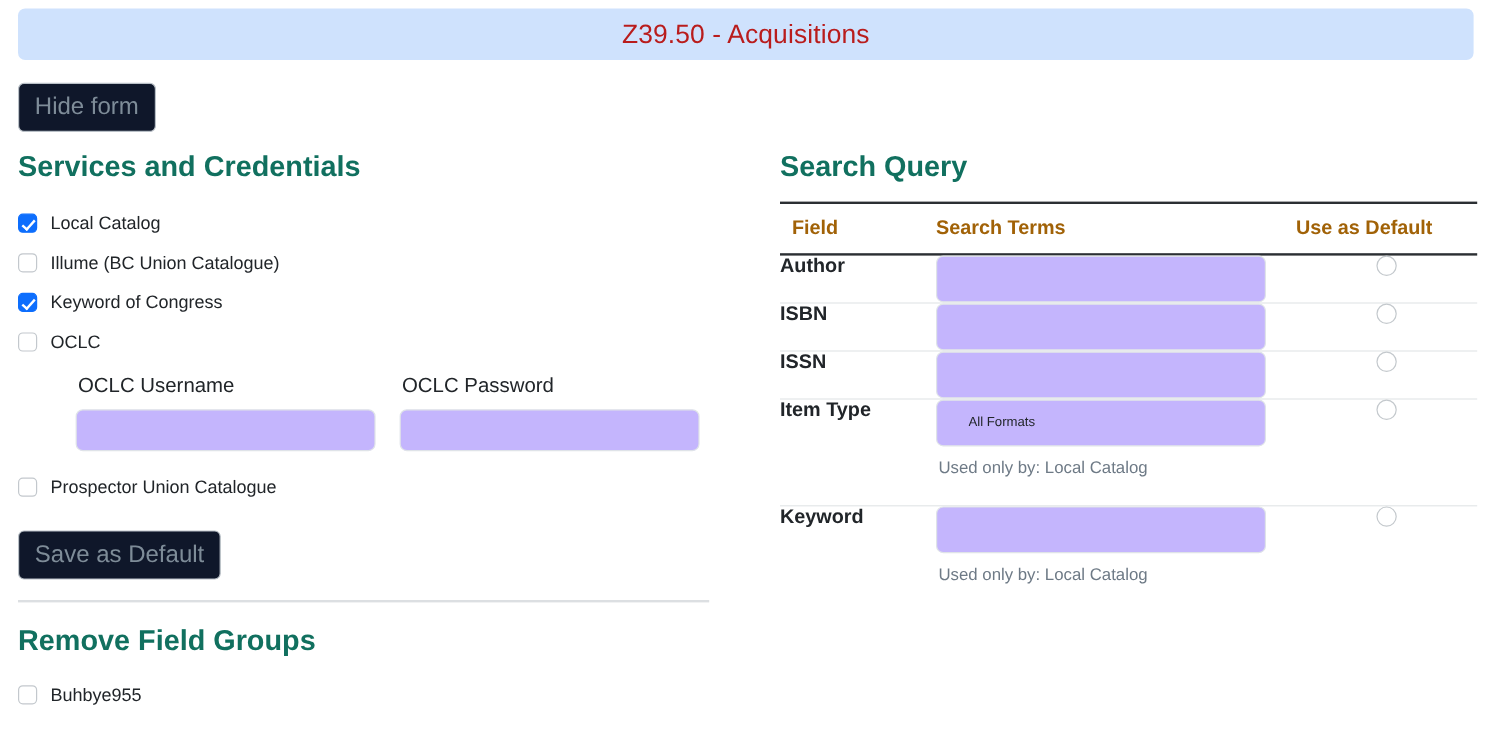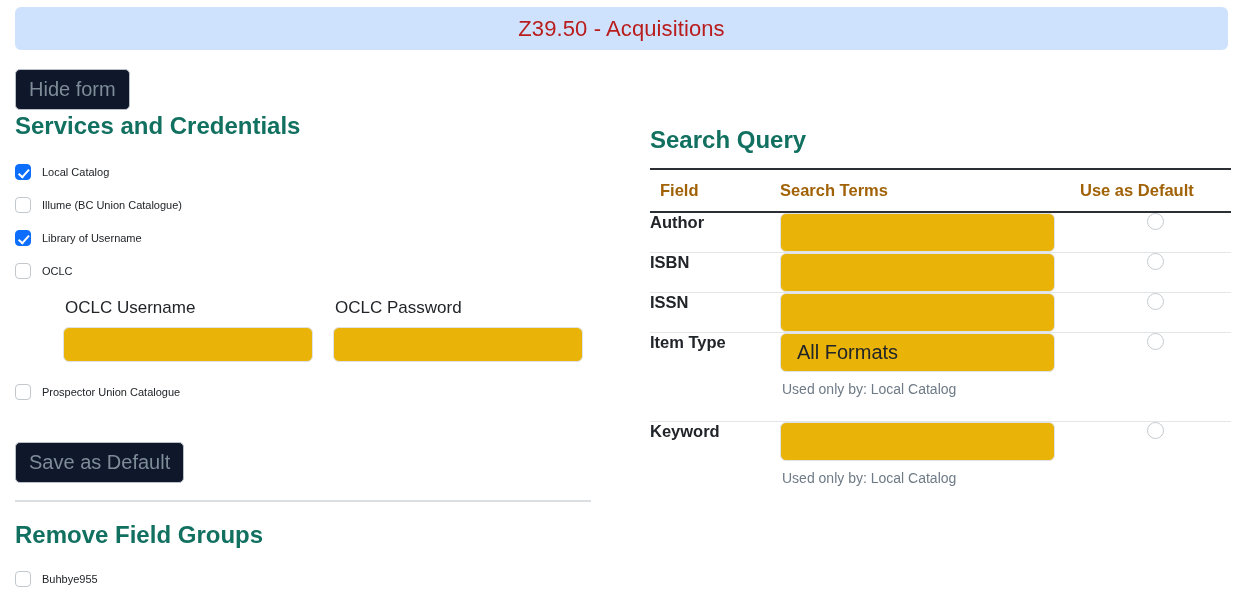--- a/index.html
+++ b/index.html
@@ -37,21 +37,21 @@
     color: #7e8c98;
     font-size: 20px;
     padding: 7px 13px 8px;
     cursor: pointer;
     line-height: 1.2;
   }
   #hide-form-btn { position: absolute; left: 15px; top: 69px; }
   #save-default-btn { position: absolute; left: 15px; top: 442px; }
 
   
-  .left-col { position: absolute; left: 15px; top: 112px; width: 612px; }
+  .left-col { position: absolute; left: 15px; top: 126px; width: 612px; }
   .right-col { position: absolute; left: 650px; top: 126px; width: 581px; }
 
   h2.section-h {
     margin: 0;
     font-size: 24px;
     font-weight: 700;
     color: #11705f;
     line-height: 1.2;
   }
 
@@ -78,21 +78,21 @@
     content: "";
     position: absolute;
     left: 4.6px; top: 1.8px;
     width: 4px; height: 8.5px;
     border: solid #ffffff;
     border-width: 0 2px 2px 0;
     transform: rotate(42deg);
   }
   .cb-label {
     margin-left: 11px;
-    font-size: 11px;
+    font-size: 15px;
     color: #212529;
     cursor: pointer;
   }
 
   
   .creds {
     display: flex;
     margin-top: 10px;
     margin-left: 48px;
   }
@@ -103,25 +103,25 @@
     font-size: 17px;
     color: #212529;
     margin-bottom: 9px;
     padding-left: 2px;
   }
   .txtin {
     width: 100%;
     height: 36px;
     border: 1px solid #dfe3e8;
     border-radius: 6px;
-    background: #eab308;
-    font-size: 20px;
+    background: #c4b5fd;
+    font-size: 11px;
     font-family: "Liberation Sans", sans-serif;
     color: #212529;
-    padding: 0 16px;
+    padding: 0 26px;
     outline: none;
   }
   .cred-group .txtin { height: 35px; }
 
   .prospector-row { margin-top: 14px; }
 
   hr.divider {
     border: none;
     border-top: 2px solid #dcdfe2;
     margin: 0;
@@ -205,21 +205,21 @@
         <span class="cb-label">Local Catalog</span>
       </div>
 
       <div class="check-row">
         <span class="cb"></span>
         <span class="cb-label">Illume (BC Union Catalogue)</span>
       </div>
 
       <div class="check-row">
         <span class="cb checked"></span>
-        <span class="cb-label">Library of Username</span>
+        <span class="cb-label">Keyword of Congress</span>
       </div>
 
       <div class="check-row">
         <span class="cb"></span>
         <span class="cb-label">OCLC</span>
       </div>
     </div>
 
     <div class="creds">
       <div class="cred-group">

